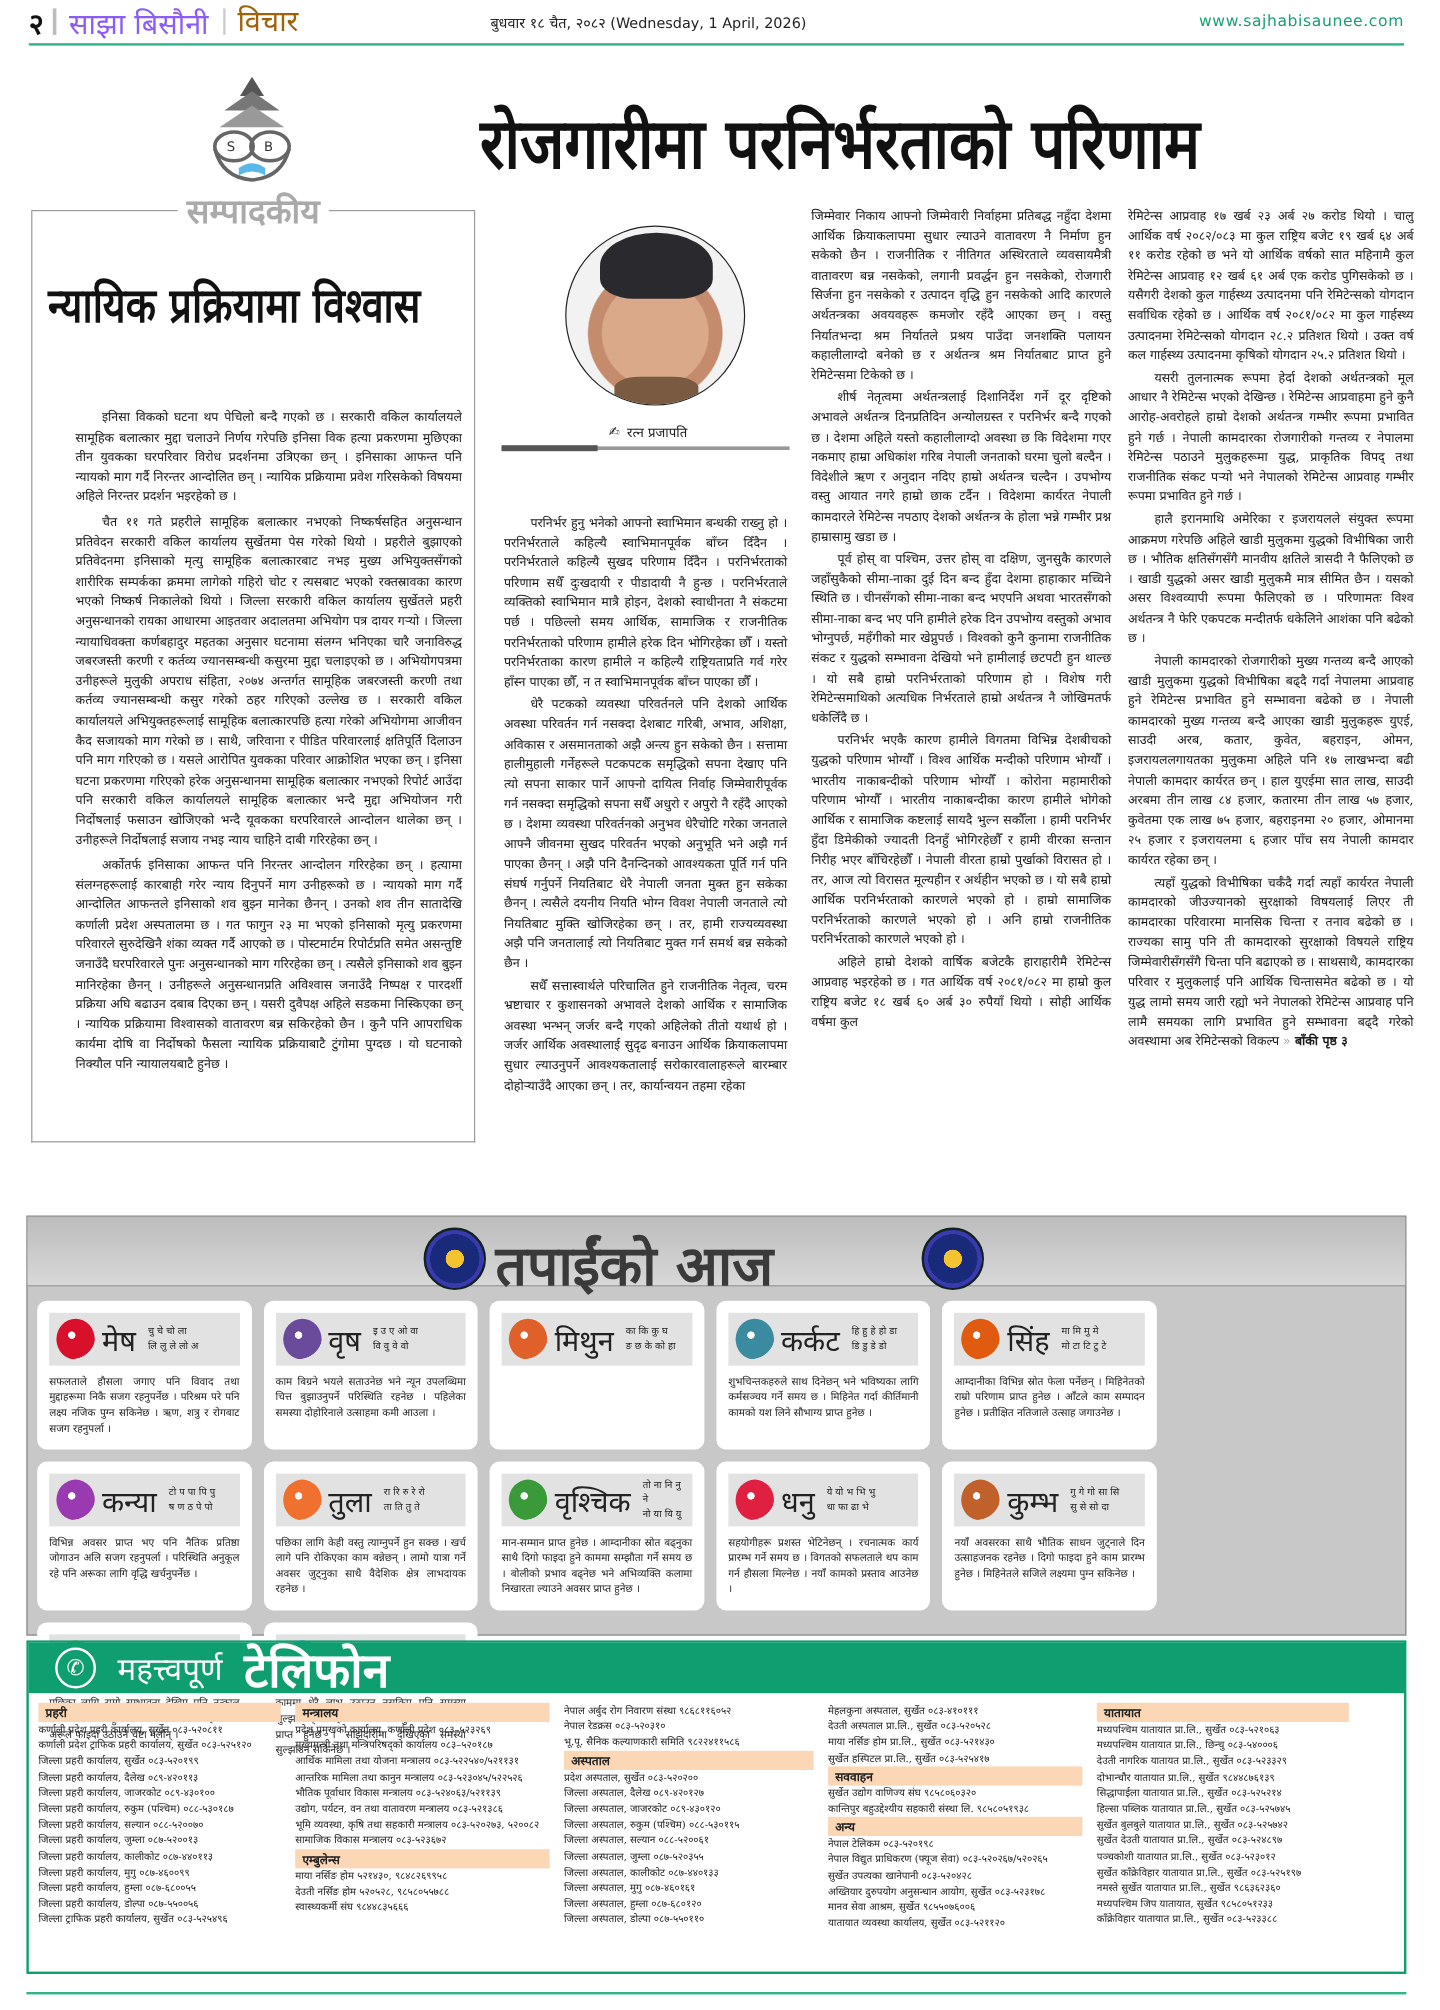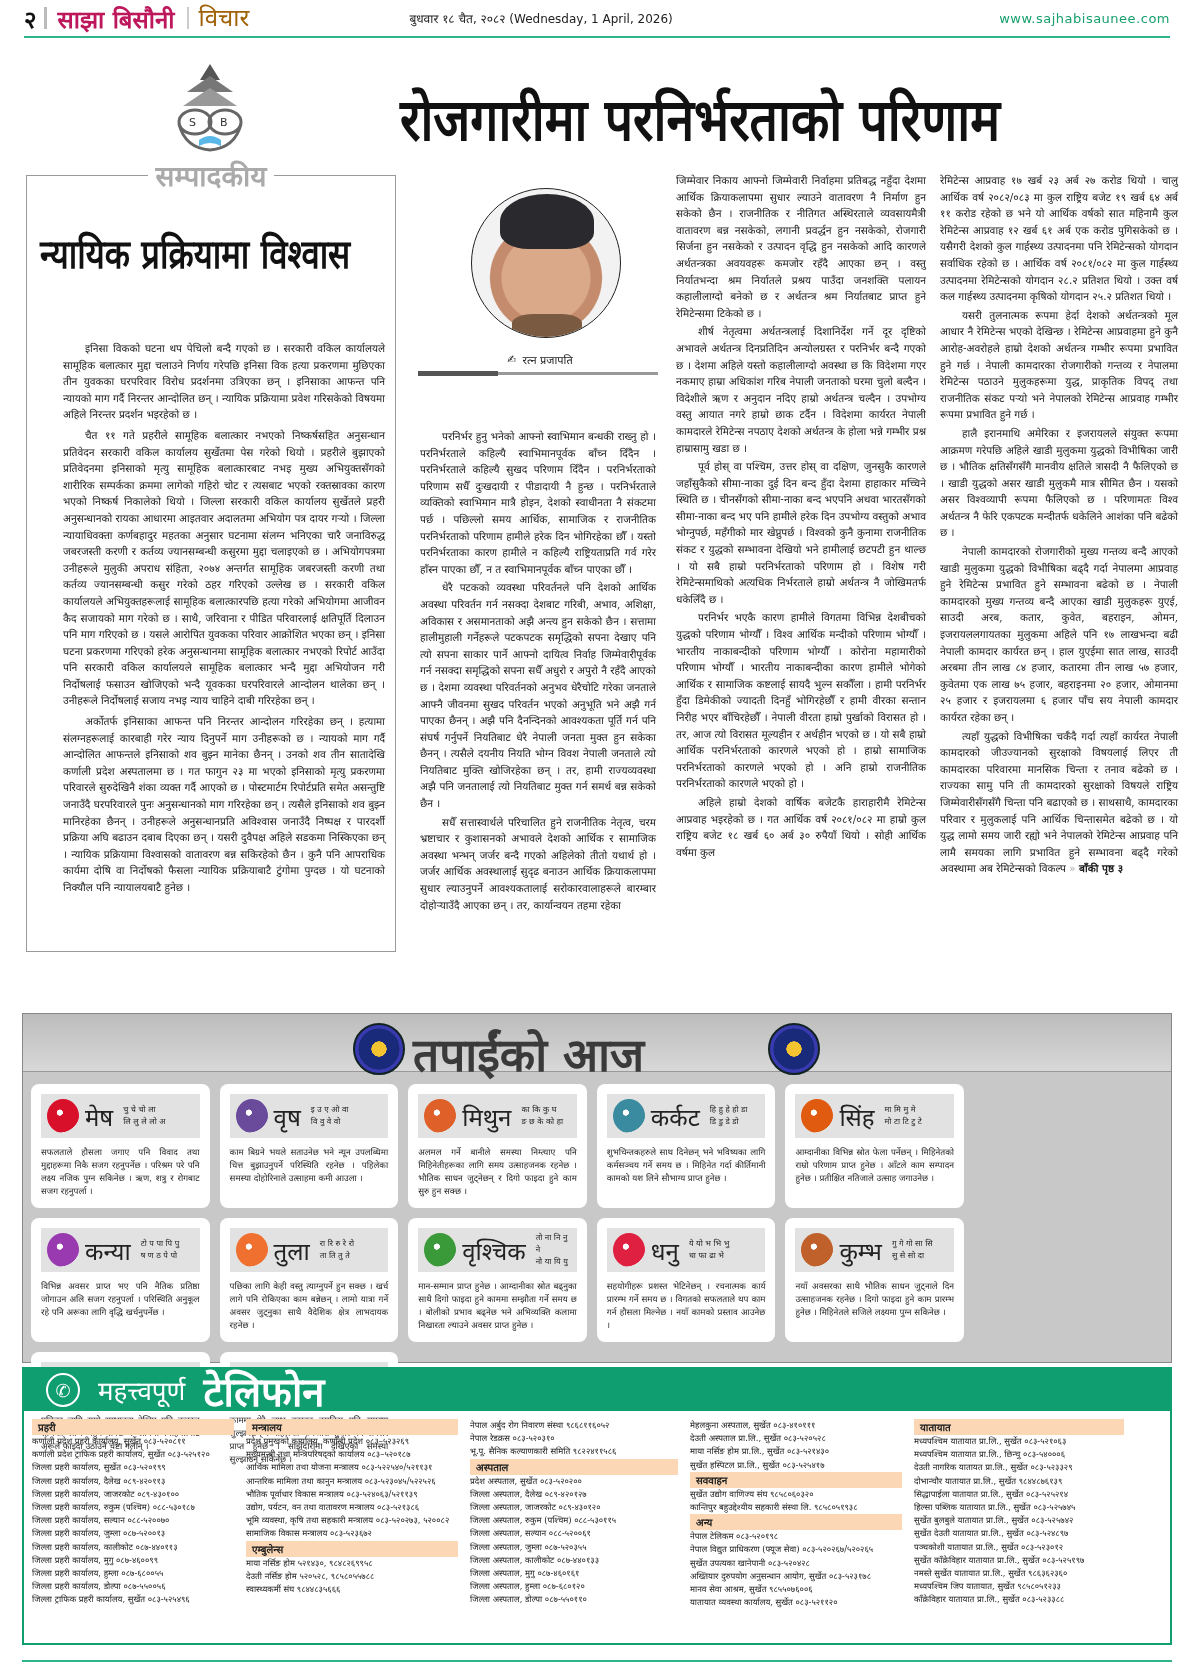--- a/index.html
+++ b/index.html
@@ -3,21 +3,21 @@
 <meta charset="utf-8">
 <style>
   * { box-sizing: border-box; margin: 0; padding: 0; }
   html, body { width: 1200px; height: 1675px; background: #fff; overflow: hidden; }
   body { font-family: "DejaVu Serif", serif; color: #1a1a1a; position: relative; }
 
   
   .masthead { position: absolute; left: 24px; top: 0; width: 1146px; height: 38px; display: flex; align-items: center; border-bottom: 2px solid #2fb38a; }
   .page-no { font-family: "DejaVu Sans", sans-serif; font-size: 24px; font-weight: bold; color: #111; margin-right: 8px; }
   .bar { width: 3px; height: 22px; background: #bbb; margin: 0 10px 0 0; }
-  .paper-name { font-family: "DejaVu Sans", sans-serif; font-size: 24px; color: #be185d; margin-right: 12px; font-weight: bold; }
+  .paper-name { font-family: "DejaVu Sans", sans-serif; font-size: 24px; color: #8b5cf6; margin-right: 12px; }
   .section-name { font-family: "DejaVu Sans", sans-serif; font-size: 24px; color: #a16207; padding-left: 10px; border-left: 2px solid #ccc; line-height: 22px; }
   .dateline { font-family: "DejaVu Sans", sans-serif; font-size: 12px; color: #222; margin-left: 160px; }
   .website { font-family: "DejaVu Sans", sans-serif; font-size: 13px; color: #18a06f; margin-left: auto; letter-spacing: 0.5px; }
 
   
   .logo { position: absolute; left: 165px; top: 62px; width: 90px; height: 90px; }
   .editorial-label { position: absolute; left: 26px; top: 160px; width: 370px; height: 30px; display: flex; align-items: center; justify-content: center; }
   .editorial-label::before, .editorial-label::after { content: ""; flex: 1; height: 1px; background: #999; }
   .editorial-label span { font-family: "DejaVu Sans", sans-serif; font-size: 28px; color: #aaa; font-weight: bold; padding: 0 8px; }
 
@@ -162,21 +162,20 @@
           <span class="sign-letters"><span>इ उ ए ओ वा</span><br><span>वि वु वे वो</span></span>
         </div>
         <div class="sign-text">काम बिग्रने भयले सताउनेछ भने न्यून उपलब्धिमा चित्त बुझाउनुपर्ने परिस्थिति रहनेछ । पहिलेका समस्या दोहोरिनाले उत्साहमा कमी आउला ।</div>
       </div>
       <div class="horo-card">
         <div class="sign-head">
           <span class="sign-icon" style="background:radial-gradient(circle at 40% 40%,#fff 0 10%,#e0602a 12% 70%,transparent 72%)"></span>
           <span class="sign-name">मिथुन</span>
           <span class="sign-letters"><span>का कि कु घ</span><br><span>ङ छ के को हा</span></span>
         </div>
-        <div class="sign-text">अलमल गर्ने बानीले समस्या निम्त्याए पनि मिहिनेतीहरूका लागि समय उत्साहजनक रहनेछ । भौतिक साधन जुट्नेछन् र दिगो फाइदा हुने काम सुरु हुन सक्छ ।</div>
       </div>
       <div class="horo-card">
         <div class="sign-head">
           <span class="sign-icon" style="background:radial-gradient(circle at 40% 40%,#fff 0 10%,#3a8aa0 12% 70%,transparent 72%)"></span>
           <span class="sign-name">कर्कट</span>
           <span class="sign-letters"><span>हि हु हे हो डा</span><br><span>डि डु डे डो</span></span>
         </div>
         <div class="sign-text">शुभचिन्तकहरुले साथ दिनेछन् भने भविष्यका लागि कर्मसञ्चय गर्ने समय छ । मिहिनेत गर्दा कीर्तिमानी कामको यश लिने सौभाग्य प्राप्त हुनेछ ।</div>
       </div>
       <div class="horo-card">

